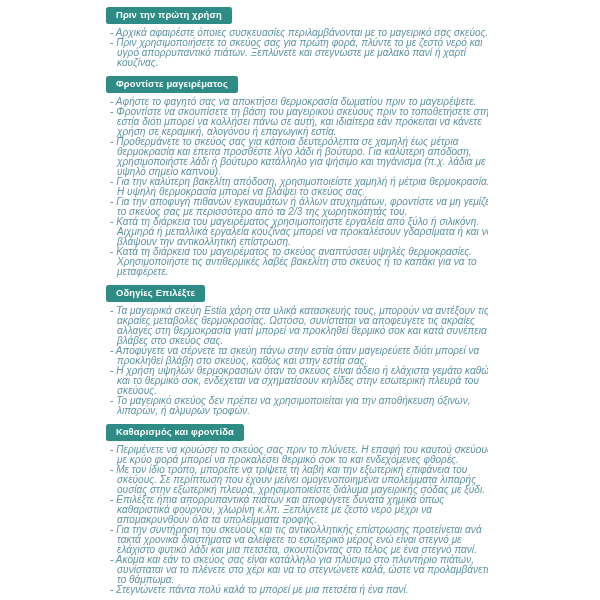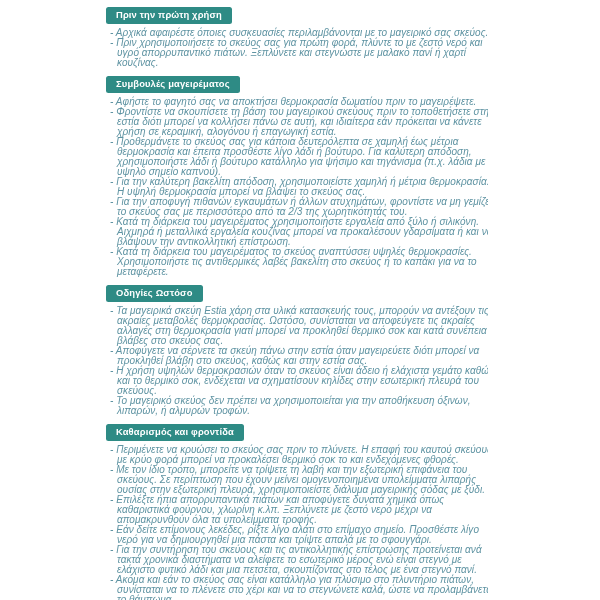--- a/index.html
+++ b/index.html
@@ -64,53 +64,52 @@
       <span>Πριν την πρώτη χρήση</span>
     </div>
     <ul class="items">
           <li>Αρχικά αφαιρέστε όποιες συσκευασίες περιλαμβάνονται με το μαγειρικό σας σκεύος.</li>
           <li>Πριν χρησιμοποιήσετε το σκεύος σας για πρώτη φορά, πλύντε το με ζεστό νερό και υγρό απορρυπαντικό πιάτων. Ξεπλύνετε και στεγνώστε με μαλακό πανί ή χαρτί κουζίνας.</li>
         </ul>
   </section>
 
   <section class="sec">
     <div class="pill">
-      <span>Συμβουλές μαγειρέματος</span>
+      <span>Φροντίστε μαγειρέματος</span>
     </div>
     <ul class="items">
           <li>Αφήστε το φαγητό σας να αποκτήσει θερμοκρασία δωματίου πριν το μαγειρέψετε.</li>
           <li>Φροντίστε να σκουπίσετε τη βάση του μαγειρικού σκεύους πριν το τοποθετήσετε στην εστία διότι μπορεί να κολλήσει πάνω σε αυτή, και ιδιαίτερα εάν πρόκειται να κάνετε χρήση σε κεραμική, αλογόνου ή επαγωγική εστία.</li>
           <li>Προθερμάνετε το σκεύος σας για κάποια δευτερόλεπτα σε χαμηλή έως μέτρια θερμοκρασία και έπειτα προσθέστε λίγο λάδι ή βούτυρο. Για καλύτερη απόδοση, χρησιμοποιήστε λάδι ή βούτυρο κατάλληλο για ψήσιμο και τηγάνισμα (π.χ. λάδια με υψηλό σημείο καπνού).</li>
           <li>Για την καλύτερη βακελίτη απόδοση, χρησιμοποιείστε χαμηλή ή μέτρια θερμοκρασία. Η υψηλή θερμοκρασία μπορεί να βλάψει το σκεύος σας.</li>
           <li>Για την αποφυγή πιθανών εγκαυμάτων ή άλλων ατυχημάτων, φροντίστε να μη γεμίζετε το σκεύος σας με περισσότερο από τα 2/3 της χωρητικότητάς του.</li>
           <li>Κατά τη διάρκεια του μαγειρέματος χρησιμοποιήστε εργαλεία από ξύλο ή σιλικόνη. Αιχμηρά ή μεταλλικά εργαλεία κουζίνας μπορεί να προκαλέσουν γδαρσίματα ή και να βλάψουν την αντικολλητική επίστρωση.</li>
           <li>Κατά τη διάρκεια του μαγειρέματος το σκεύος αναπτύσσει υψηλές θερμοκρασίες. Χρησιμοποιήστε τις αντιθερμικές λαβές βακελίτη στο σκεύος ή το καπάκι για να το μεταφέρετε.</li>
         </ul>
   </section>
 
   <section class="sec">
     <div class="pill">
-      <span>Οδηγίες Ωστόσο</span>
+      <span>Οδηγίες Επιλέξτε</span>
     </div>
     <ul class="items">
           <li>Τα μαγειρικά σκεύη Estia χάρη στα υλικά κατασκευής τους, μπορούν να αντέξουν τις ακραίες μεταβολές θερμοκρασίας. Ωστόσο, συνίσταται να αποφεύγετε τις ακραίες αλλαγές στη θερμοκρασία γιατί μπορεί να προκληθεί θερμικό σοκ και κατά συνέπεια βλάβες στο σκεύος σας.</li>
           <li>Αποφύγετε να σέρνετε τα σκεύη πάνω στην εστία όταν μαγειρεύετε διότι μπορεί να προκληθεί βλάβη στο σκεύος, καθώς και στην εστία σας.</li>
           <li>Η χρήση υψηλών θερμοκρασιών όταν το σκεύος είναι άδειο ή ελάχιστα γεμάτο καθώς και το θερμικό σοκ, ενδέχεται να σχηματίσουν κηλίδες στην εσωτερική πλευρά του σκεύους.</li>
           <li>Το μαγειρικό σκεύος δεν πρέπει να χρησιμοποιείται για την αποθήκευση όξινων, λιπαρών, ή αλμυρών τροφών.</li>
         </ul>
   </section>
 
   <section class="sec">
     <div class="pill">
       <span>Καθαρισμός και φροντίδα</span>
     </div>
     <ul class="items">
           <li>Περιμένετε να κρυώσει το σκεύος σας πριν το πλύνετε. Η επαφή του καυτού σκεύους με κρύο φορά μπορεί να προκαλέσει θερμικό σοκ το και ενδεχόμενες φθορές.</li>
           <li>Με τον ίδιο τρόπο, μπορείτε να τρίψετε τη λαβή και την εξωτερική επιφάνεια του σκεύους. Σε περίπτωση που έχουν μείνει ομογενοποιημένα υπολείμματα λιπαρής ουσίας στην εξωτερική πλευρά, χρησιμοποιείστε διάλυμα μαγειρικής σόδας με ξύδι.</li>
           <li>Επιλέξτε ήπια απορρυπαντικά πιάτων και αποφύγετε δυνατά χημικά όπως καθαριστικά φούρνου, χλωρίνη κ.λπ. Ξεπλύνετε με ζεστό νερό μέχρι να απομακρυνθούν όλα τα υπολείμματα τροφής.</li>
-          <li>Εάν δείτε επίμονους λεκέδες, ρίξτε λίγο αλάτι στο επίμαχο σημείο. Προσθέστε λίγο νερό για να δημιουργηθεί μια πάστα και τρίψτε απαλά με το σφουγγάρι.</li>
           <li>Για την συντήρηση του σκεύους και τις αντικολλητικής επίστρωσης προτείνεται ανά τακτά χρονικά διαστήματα να αλείφετε το εσωτερικό μέρος ενώ είναι στεγνό με ελάχιστο φυτικό λάδι και μια πετσέτα, σκουπίζοντας στο τέλος με ένα στεγνό πανί.</li>
           <li>Ακόμα και εάν το σκεύος σας είναι κατάλληλο για πλύσιμο στο πλυντήριο πιάτων, συνίσταται να το πλένετε στο χέρι και να το στεγνώνετε καλά, ώστε να προλαμβάνεται το θάμπωμα.</li>
           <li>Στεγνώνετε πάντα πολύ καλά το μπορεί με μια πετσέτα ή ένα πανί.</li>
         </ul>
   </section>
 </div>
 </div>
 
 </body></html>

